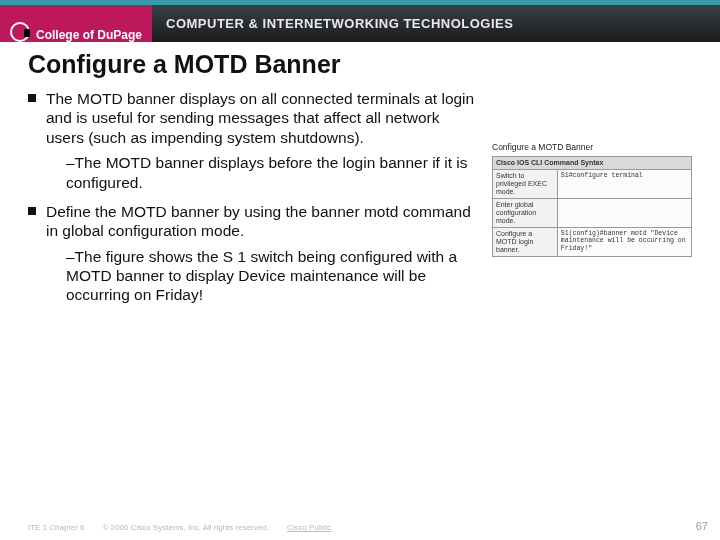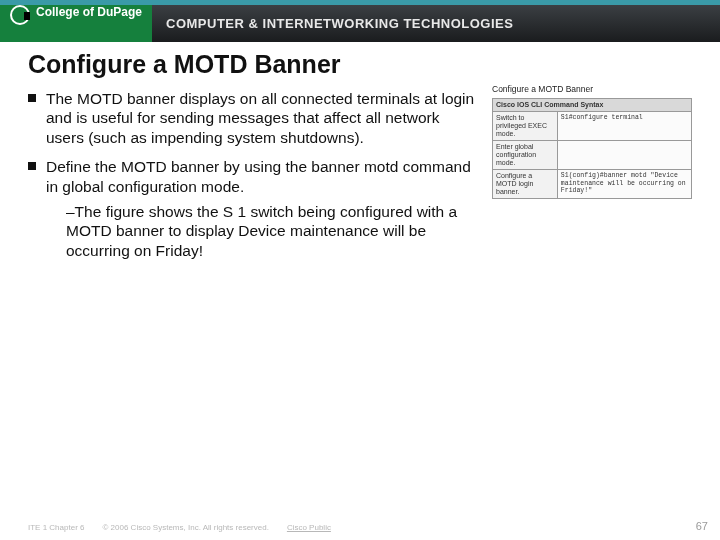--- a/index.html
+++ b/index.html
@@ -14,23 +14,23 @@
   .header-bar {
     width: 100%;
     height: 42px;
     background: #000;
     display: flex;
     align-items: stretch;
     border-top: 5px solid #3a9aa8;
   }
   .logo-block {
     display: flex;
-    align-items: flex-start;
+    align-items: flex-end;
     padding: 0 10px;
-    background: #15803d;
+    background: #be185d;
   }
   .logo-circle {
     width: 20px;
     height: 20px;
     border: 2px solid #fff;
     border-radius: 50%;
     position: relative;
     margin-right: 6px;
   }
   .logo-circle::after {
@@ -57,21 +57,21 @@
   .header-title {
     color: #e8e8e8;
     font-size: 13px;
     letter-spacing: 0.5px;
     font-weight: bold;
     font-family: "Arial Black", Arial, sans-serif;
   }
   .content {
     padding: 8px 28px 0 28px;
     display: flex;
-    align-items: flex-start;
+    align-items: center;
   }
   .text-col { flex: 1; padding-right: 10px; }
   .slide-title {
     font-size: 25px;
     font-weight: bold;
     color: #111;
     margin-bottom: 10px;
   }
   ul.top { list-style: none; }
   ul.top > li {
@@ -157,20 +157,21 @@
     <div class="header-title">COMPUTER &amp; INTERNETWORKING TECHNOLOGIES</div>
   </div>
 </div>
 
 <div class="content">
   <div class="text-col">
     <div class="slide-title">Configure a MOTD Banner</div>
     <ul class="top">
       <li>
         <span>The MOTD banner displays on all connected terminals at login and is useful for sending messages that affect all network users (such as impending system shutdowns).</span>
+        <div class="sub">–The MOTD banner displays before the login banner if it is configured.</div>
       </li>
       <li>
         <span>Define the MOTD banner by using the banner motd command in global configuration mode.</span>
         <div class="sub">–The figure shows the S 1 switch being configured with a MOTD banner to display Device maintenance will be occurring on Friday!</div>
       </li>
     </ul>
   </div>
 
   <div class="figure-col">
     <div class="fig-title">Configure a MOTD Banner</div>

